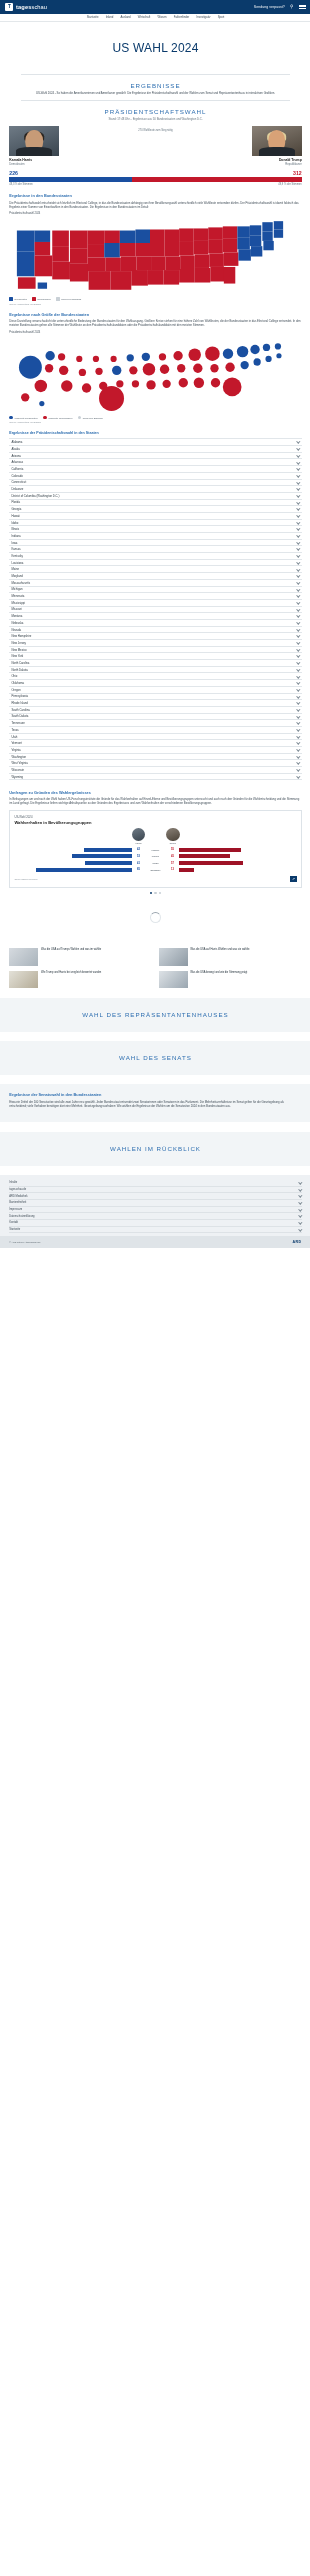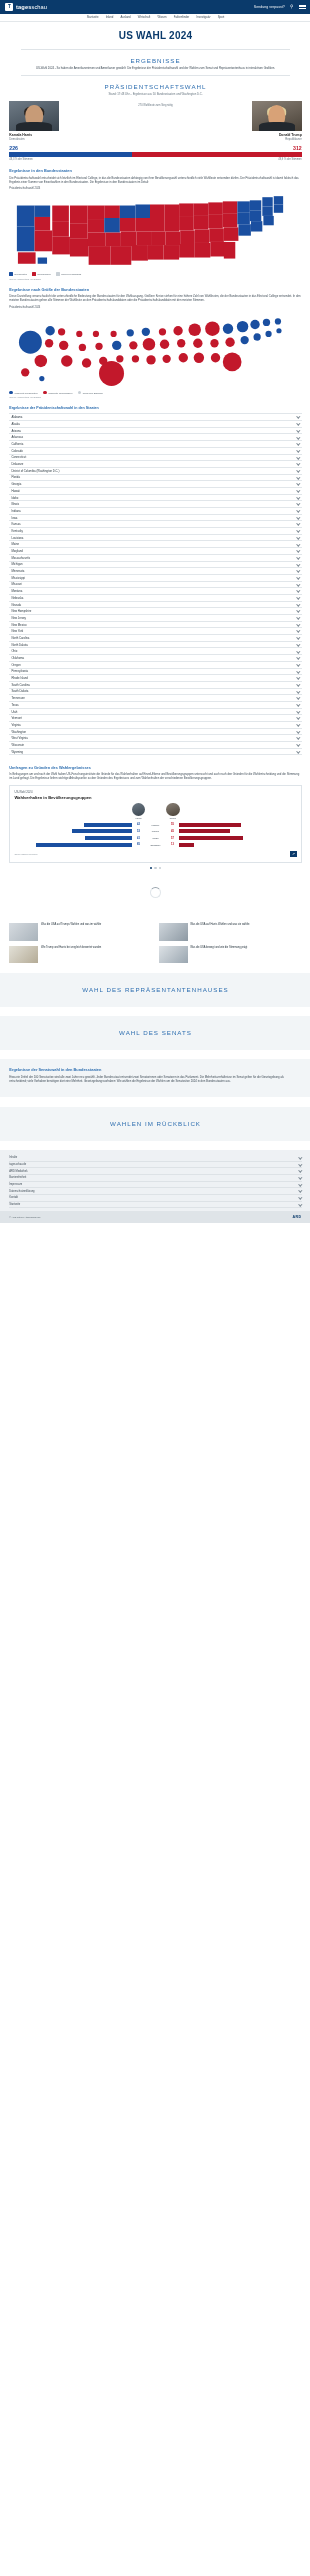--- a/index.html
+++ b/index.html
@@ -43,21 +43,21 @@
     height:8.3px;
     display:flex;
     align-items:center;
     justify-content:center;
     gap:7.2px;
   }
   .navstrip span { font-size:2.8px; color:#3a4a57; }
 
   
   .page-head { text-align:center; padding:7.2px 0 3.1px; }
-  .page-head h1 { margin:1px; font-size:10px; font-weight:bold; color:#0a3a6b; letter-spacing:0.2px; }
+  .page-head h1 { margin:12px; font-size:12px; font-weight:normal; color:#0a3a6b; letter-spacing:0.2px; }
   .hr-thin { border:0; border-top:0.5px solid #dfe4e8; margin:4.1px 21px; }
 
   .section-title {
     text-align:center;
     font-size:6.2px;
     color:#2f6fb0;
     letter-spacing:1px;
     margin:7.2px 0 2.1px;
     font-weight:normal;
   }

